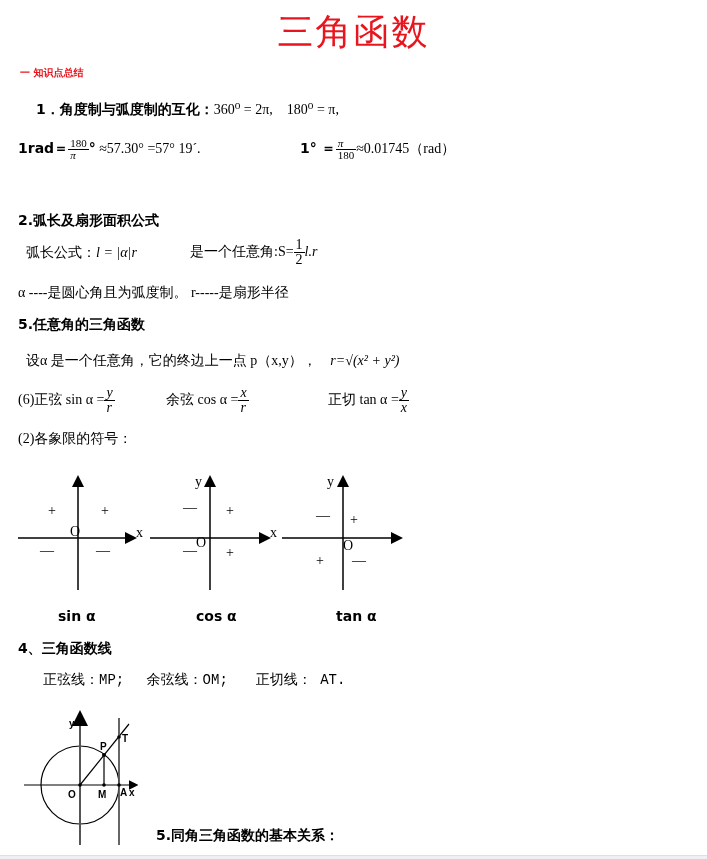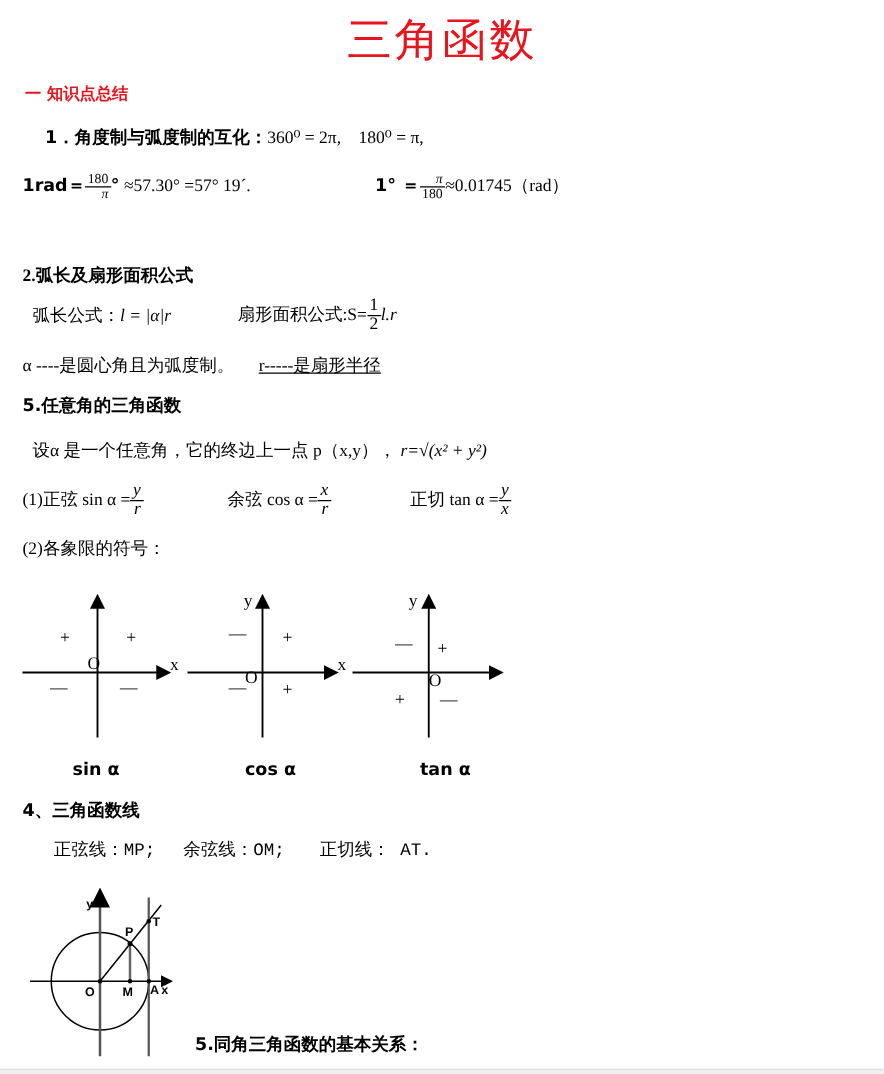--- a/index.html
+++ b/index.html
@@ -1,23 +1,23 @@
 <!DOCTYPE html>
 <html><head>
 <meta charset="utf-8">
 <style>
   html,body{margin:0;padding:0;background:#fff;}
   body{width:707px;height:859px;position:relative;overflow:hidden;font-family:"Liberation Serif","DejaVu Serif",serif;color:#000;}
   .abs{position:absolute;white-space:nowrap;}
   .title{left:0;width:707px;text-align:center;top:8px;font-size:36px;color:#e8141e;font-family:"DejaVu Sans",sans-serif;letter-spacing:2px;}
-  .sec-red{left:20px;top:66px;font-size:13px;color:#e8141e;font-weight:bold;font-family:"DejaVu Sans",sans-serif;}
+  .sec-red{left:20px;top:66px;font-size:10px;color:#e8141e;font-weight:bold;font-family:"DejaVu Sans",sans-serif;}
   .b{font-weight:bold;font-family:"DejaVu Sans",sans-serif;}
   .t14{font-size:14px;}
   .i{font-style:italic;}
-  .frac{display:inline-block;vertical-align:middle;text-align:right;line-height:1;}
+  .frac{display:inline-block;vertical-align:middle;text-align:left;line-height:1;}
   .frac .n{display:block;border-bottom:1px solid #000;padding:0 2px;}
   .frac .d{display:block;padding:0 2px;}
   .small{font-size:11px;}
   .bottom-bar{left:0;top:855px;width:707px;height:4px;background:#eef0f4;border-top:1px solid #dde0e6;}
   svg{position:absolute;overflow:visible;}
   .mono{font-family:"Liberation Mono","DejaVu Sans Mono",monospace;}
 </style>
 </head>
 <body>
 
@@ -28,41 +28,41 @@
   <span class="b">1．角度制与弧度制的互化：</span><span>360⁰ = 2π,　180⁰ = π,</span>
 </div>
 <div class="abs t14" style="left:18px;top:138px;">
   <span class="b">1rad＝</span><span class="frac small"><span class="n">180</span><span class="d i">π</span></span><span class="b">°</span>
   <span>≈57.30° =57° 19´.</span>
 </div>
 <div class="abs t14" style="left:300px;top:138px;">
   <span class="b">1°  ＝</span><span class="frac small"><span class="n i">π</span><span class="d">180</span></span><span>≈0.01745（rad）</span>
 </div>
 
-<div class="abs b t14" style="left:18px;top:212px;font-family:Liberation Serif, serif;">2.弧长及扇形面积公式</div>
+<div class="abs b t14" style="left:18px;top:212px;">2.弧长及扇形面积公式</div>
 <div class="abs t14" style="left:26px;top:244px;text-align:right;">
   <span>弧长公式：</span><span class="i">l = |α|r</span>
 </div>
 <div class="abs t14" style="left:190px;top:238px;">
-  <span>扇形面积公式:S=</span><span class="frac"><span class="n">1</span><span class="d">2</span></span><span class="i">l.r</span>
+  <span>是一个任意角:S=</span><span class="frac"><span class="n">1</span><span class="d">2</span></span><span class="i">l.r</span>
 </div>
 <div class="abs t14" style="left:18px;top:284px;">
   <span>α ----是圆心角且为弧度制。</span>
-  <span style="margin-left:16px;text-decoration:underline;">r-----是扇形半径</span>
+  <span style="margin-left:0;">r-----是扇形半径</span>
 </div>
 
 <div class="abs b t14" style="left:18px;top:316px;">5.任意角的三角函数</div>
 <div class="abs t14" style="left:26px;top:352px;">
   <span>设α 是一个任意角，它的终边上一点 p（x,y），</span>
-  <span style="font-style:italic;" class="i">r=√(x² + y²)</span>
+  <span style="margin-left:10px;font-style:italic;" class="i">r=√(x² + y²)</span>
 </div>
 <div class="abs t14" style="left:18px;top:386px;">
-  <span>(1)正弦 sin α =</span><span class="frac i"><span class="n">y</span><span class="d">r</span></span>
+  <span>(6)正弦 sin α =</span><span class="frac i"><span class="n">y</span><span class="d">r</span></span>
 </div>
-<div class="abs t14" style="left:182px;top:386px;">
+<div class="abs t14" style="left:166px;top:386px;">
   <span>余弦 cos α =</span><span class="frac i"><span class="n">x</span><span class="d">r</span></span>
 </div>
 <div class="abs t14" style="left:328px;top:386px;">
   <span>正切 tan α =</span><span class="frac i"><span class="n">y</span><span class="d">x</span></span>
 </div>
 <div class="abs t14" style="left:18px;top:430px;">(2)各象限的符号：</div>
 
 <svg style="left:0;top:460px;" width="420" height="140">
   <defs>
       <marker id="ar" markerWidth="8" markerHeight="8" refX="6" refY="4" orient="auto">

